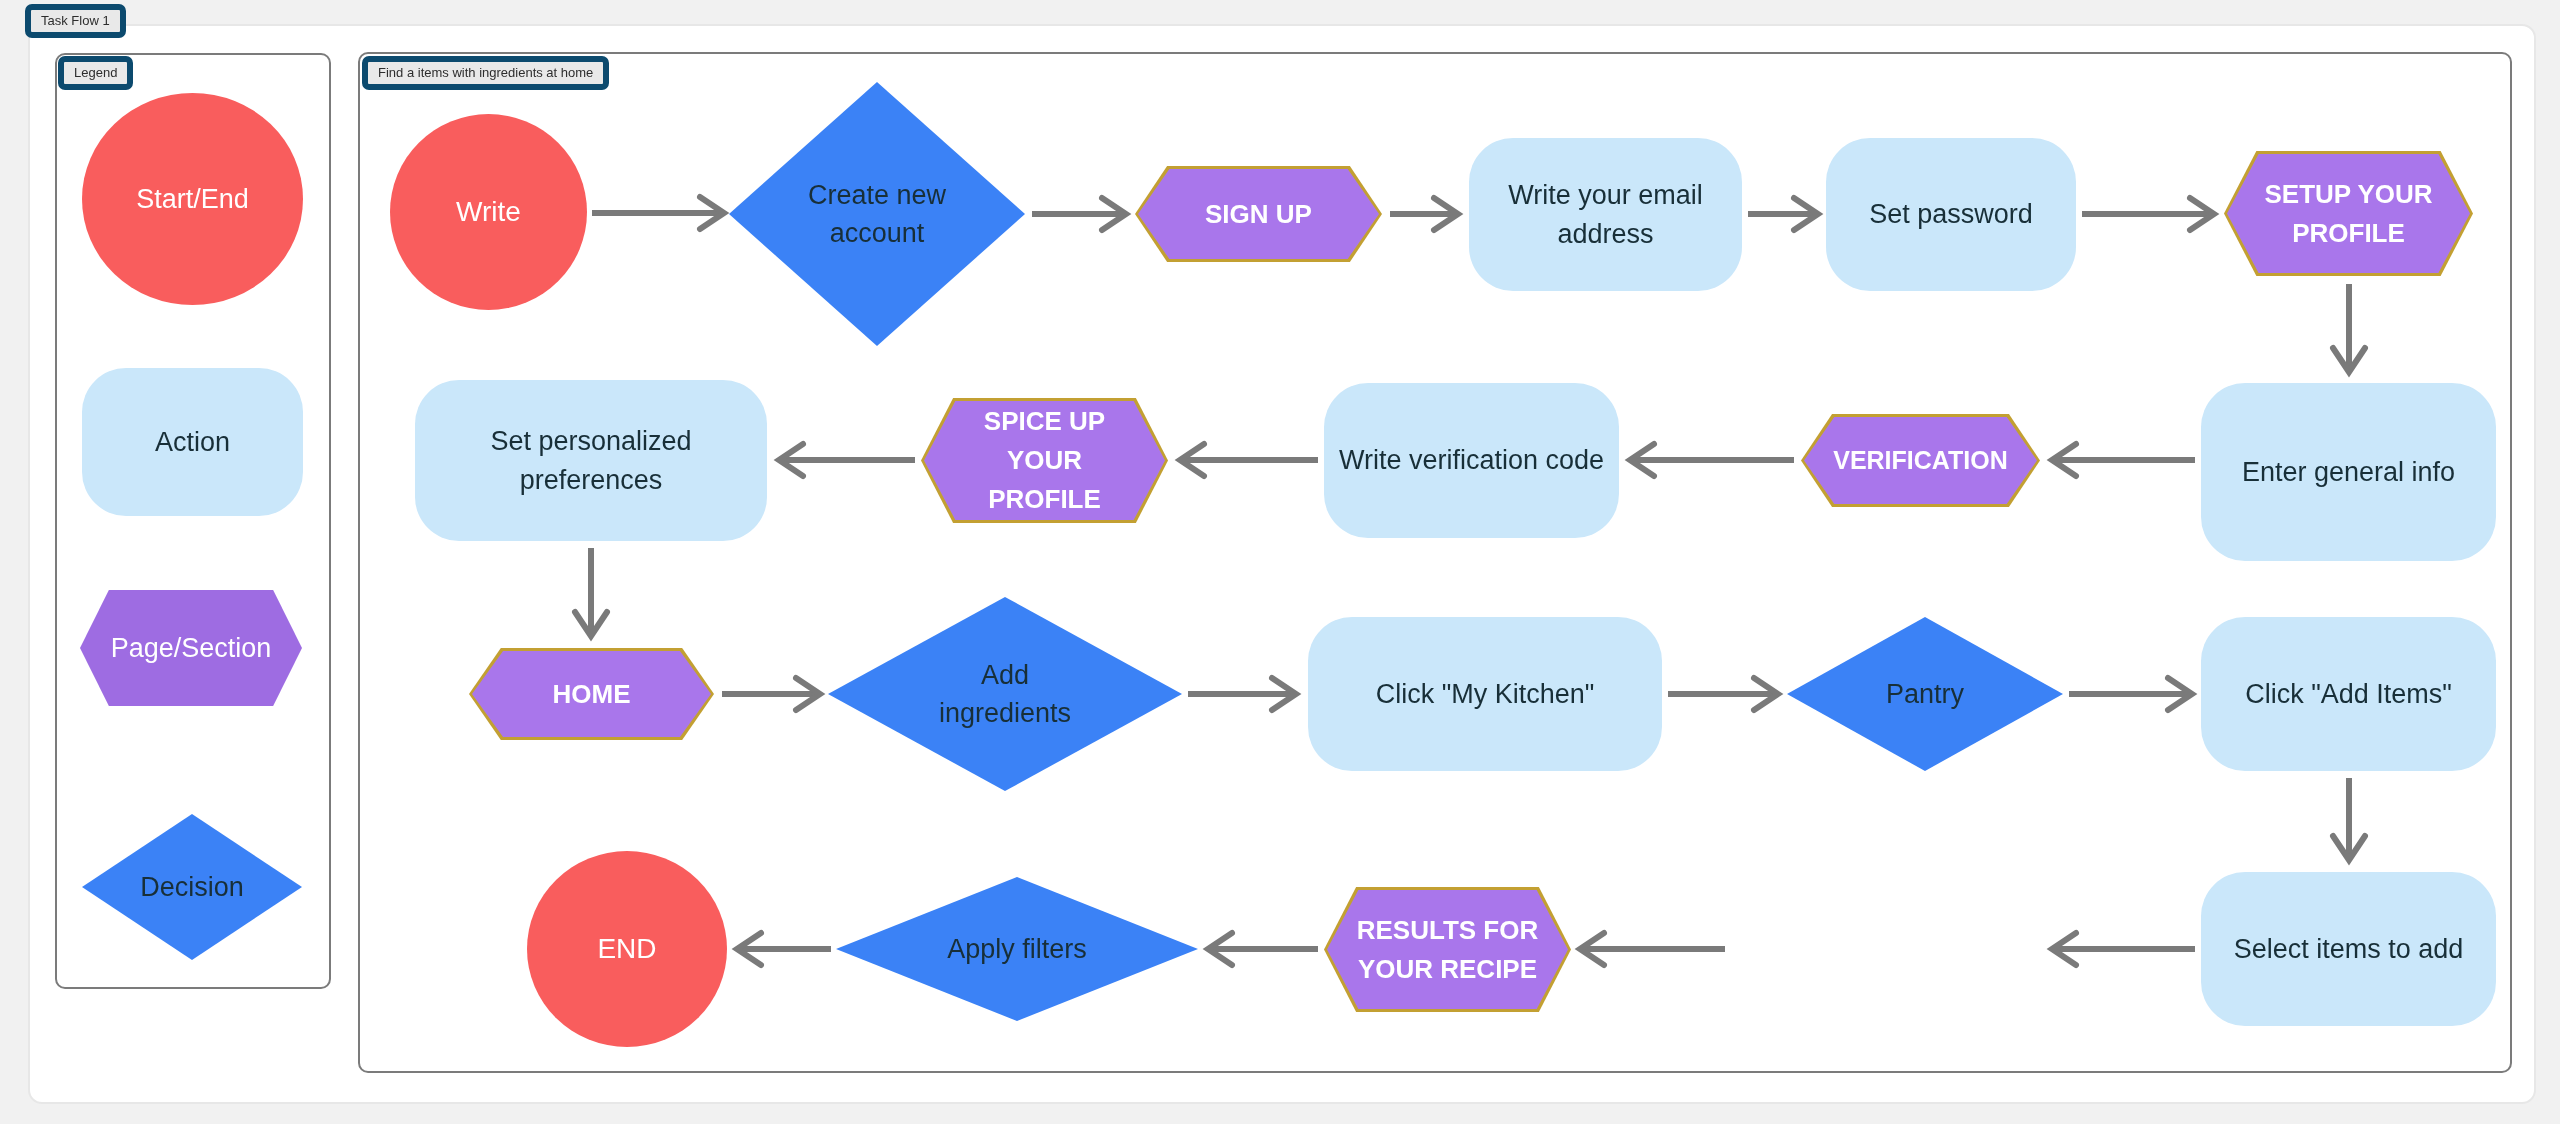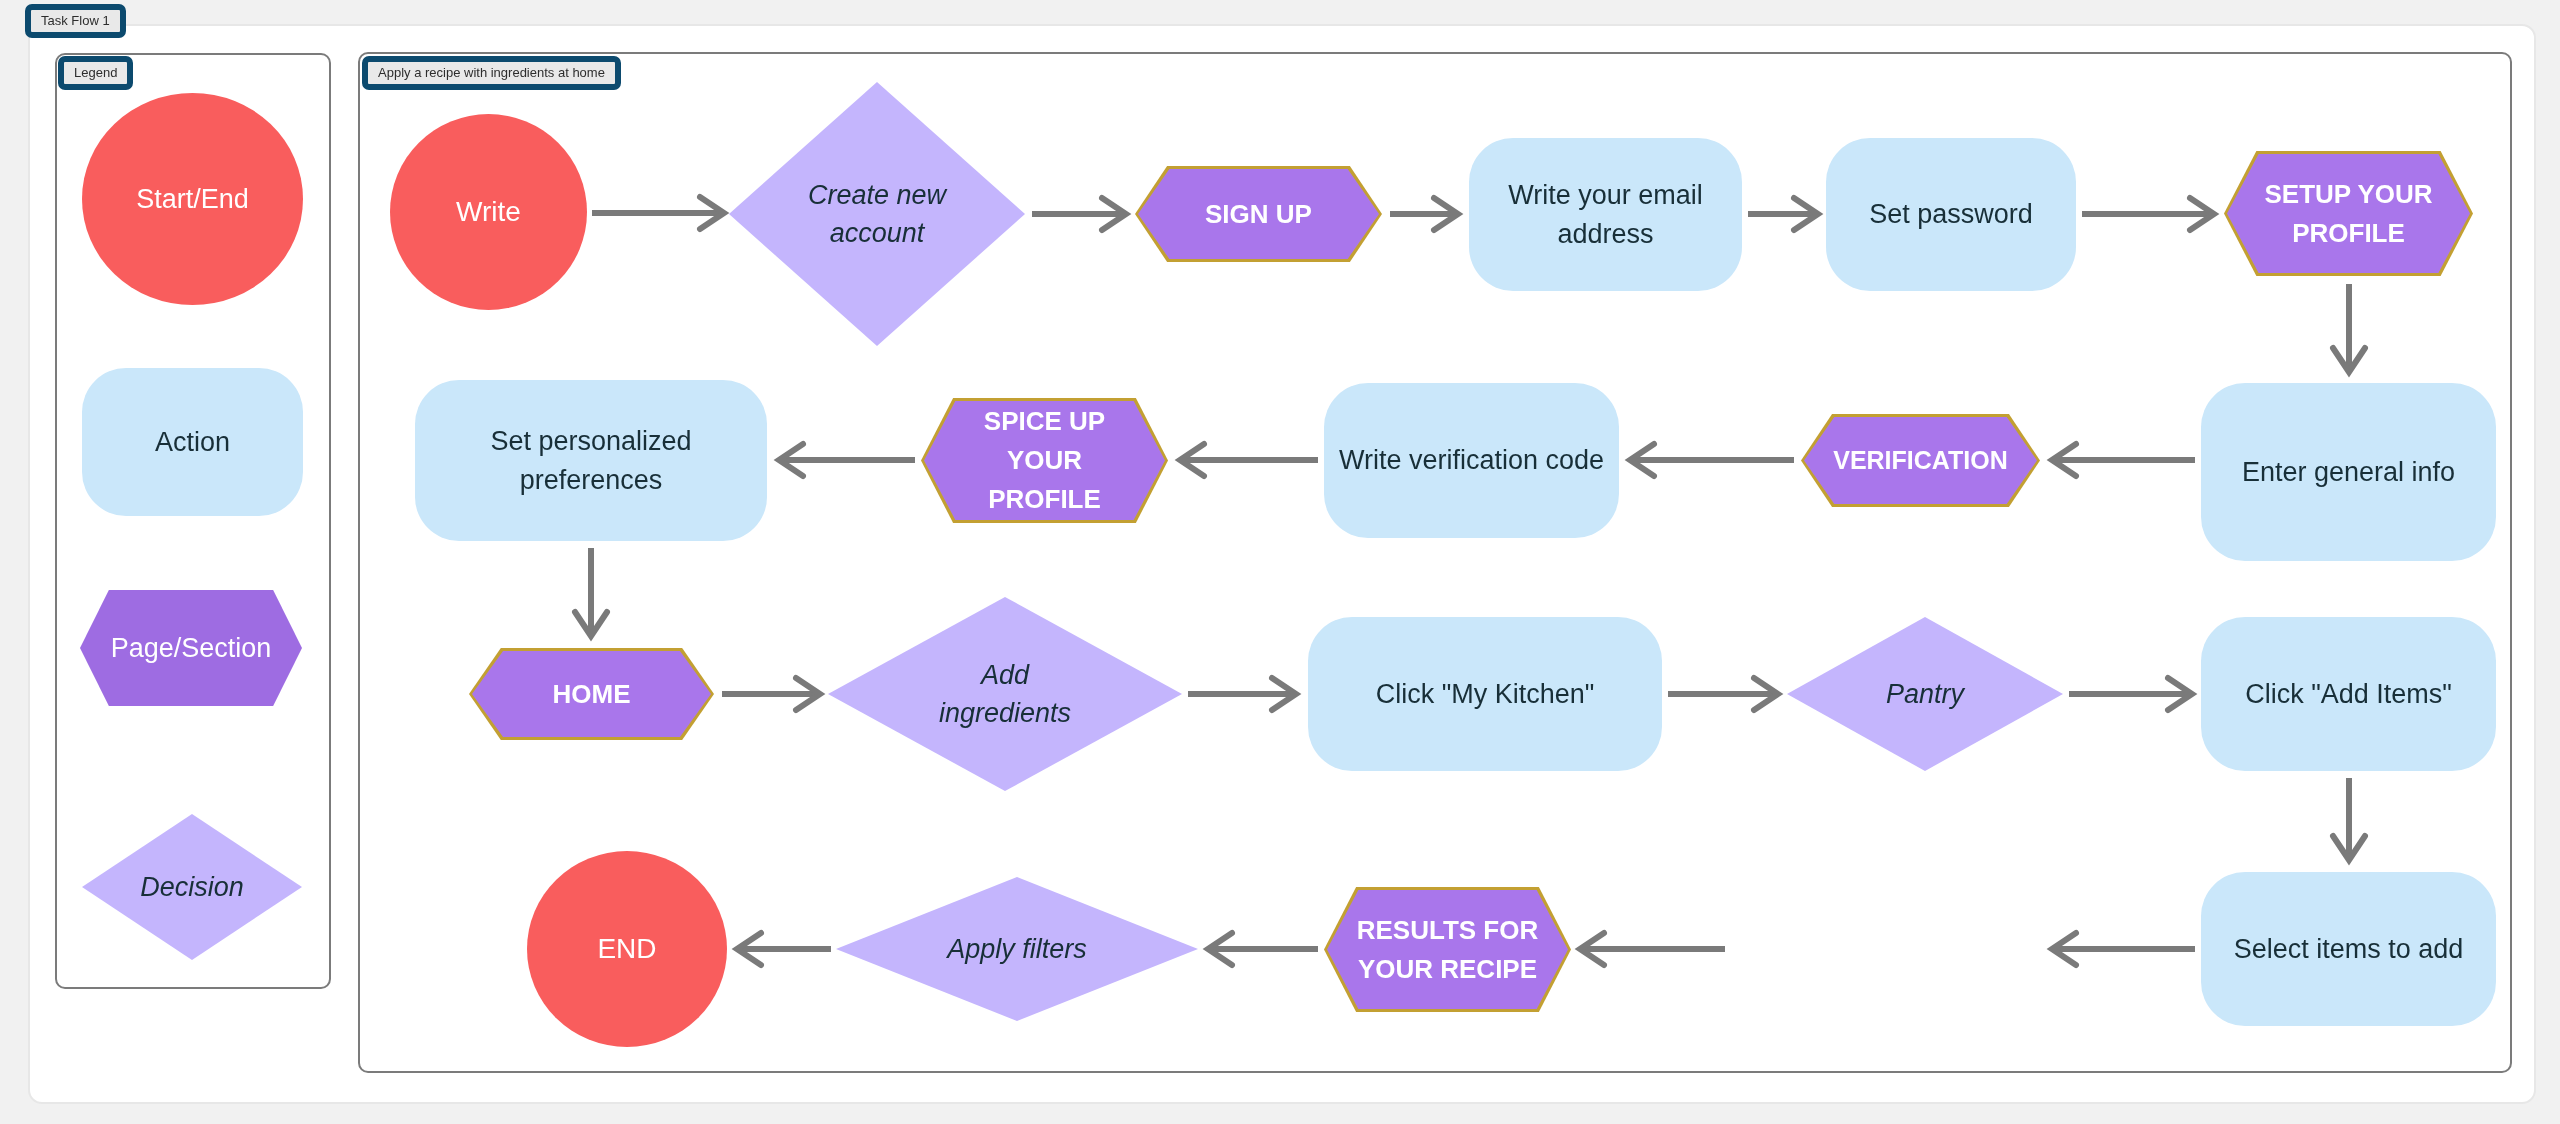--- a/index.html
+++ b/index.html
@@ -10,21 +10,21 @@
   .frame{position:absolute;background:#ffffff;border:2px solid #7b7b7b;border-radius:10px;}
   #legend-frame{left:55px;top:53px;width:272px;height:932px;}
   #flow-frame{left:358px;top:52px;width:2150px;height:1017px;}
   .chip{position:absolute;background:#e9e9e9;border:6px solid #0c4a6e;border-radius:7px;
         font-size:13px;line-height:1.25;color:#2d2d2d;padding:3px 10px;white-space:nowrap;z-index:6;}
   .node{position:absolute;display:flex;align-items:center;justify-content:center;
         text-align:center;font-size:27px;line-height:1.42;color:#182f38;z-index:3;}
   .lbl{display:block;}
   .circle{border-radius:50%;background:#f95d5d;color:#ffffff;}
   .action{border-radius:44px;background:#cae7fa;}
-  .diamond{background:#c4b5fd;clip-path:polygon(50% 0,100% 50%,50% 100%,0 50%);font-style:italic;}
+  .diamond{background:#3b82f6;clip-path:polygon(50% 0,100% 50%,50% 100%,0 50%);}
   .hex{clip-path:polygon(0 50%,13% 0,87% 0,100% 50%,87% 100%,13% 100%);}
   .hex-plain{background:#9e6ce2;color:#ffffff;font-weight:400;}
   .hex-gold{background:#c3a032;color:#ffffff;}
   .hex-gold .inner{position:absolute;inset:3px;background:#a976eb;
         clip-path:polygon(0 50%,13% 0,87% 0,100% 50%,87% 100%,13% 100%);
         display:flex;align-items:center;justify-content:center;text-align:center;}
   .hex-gold .lbl{font-weight:700;font-size:26px;line-height:1.5;}
   #arrows{position:absolute;left:0;top:0;width:2560px;height:1124px;z-index:2;}
 </style>
 </head>
@@ -50,21 +50,21 @@
   </div>
   <div class="node hex hex-plain" style="left:80px;top:590px;width:222px;height:116px;">
     <span class="lbl">Page/Section</span>
   </div>
   <div class="node diamond" style="left:82px;top:814px;width:220px;height:146px;">
     <span class="lbl">Decision</span>
   </div>
 
   <div class="frame" id="flow-frame"></div>
   <div class="chip" style="left:362px;top:56px;">
-    <span>Apply a recipe with ingredients at home</span>
+    <span>Find a items with ingredients at home</span>
   </div>
 
   <svg id="arrows" viewBox="0 0 2560 1124" xmlns="http://www.w3.org/2000/svg">
     <defs>
       <marker id="head" markerUnits="userSpaceOnUse" markerWidth="44" markerHeight="44" refX="32" refY="20" orient="auto">
         <path d="M8 4 L32 20 L8 36" fill="none" stroke="#7a7a7a" stroke-width="6" stroke-linecap="round"></path>
       </marker>
     </defs>
     <g stroke="#7a7a7a" stroke-width="6" fill="none">
       <path d="M592 213 H724" marker-end="url(#head)"></path>

